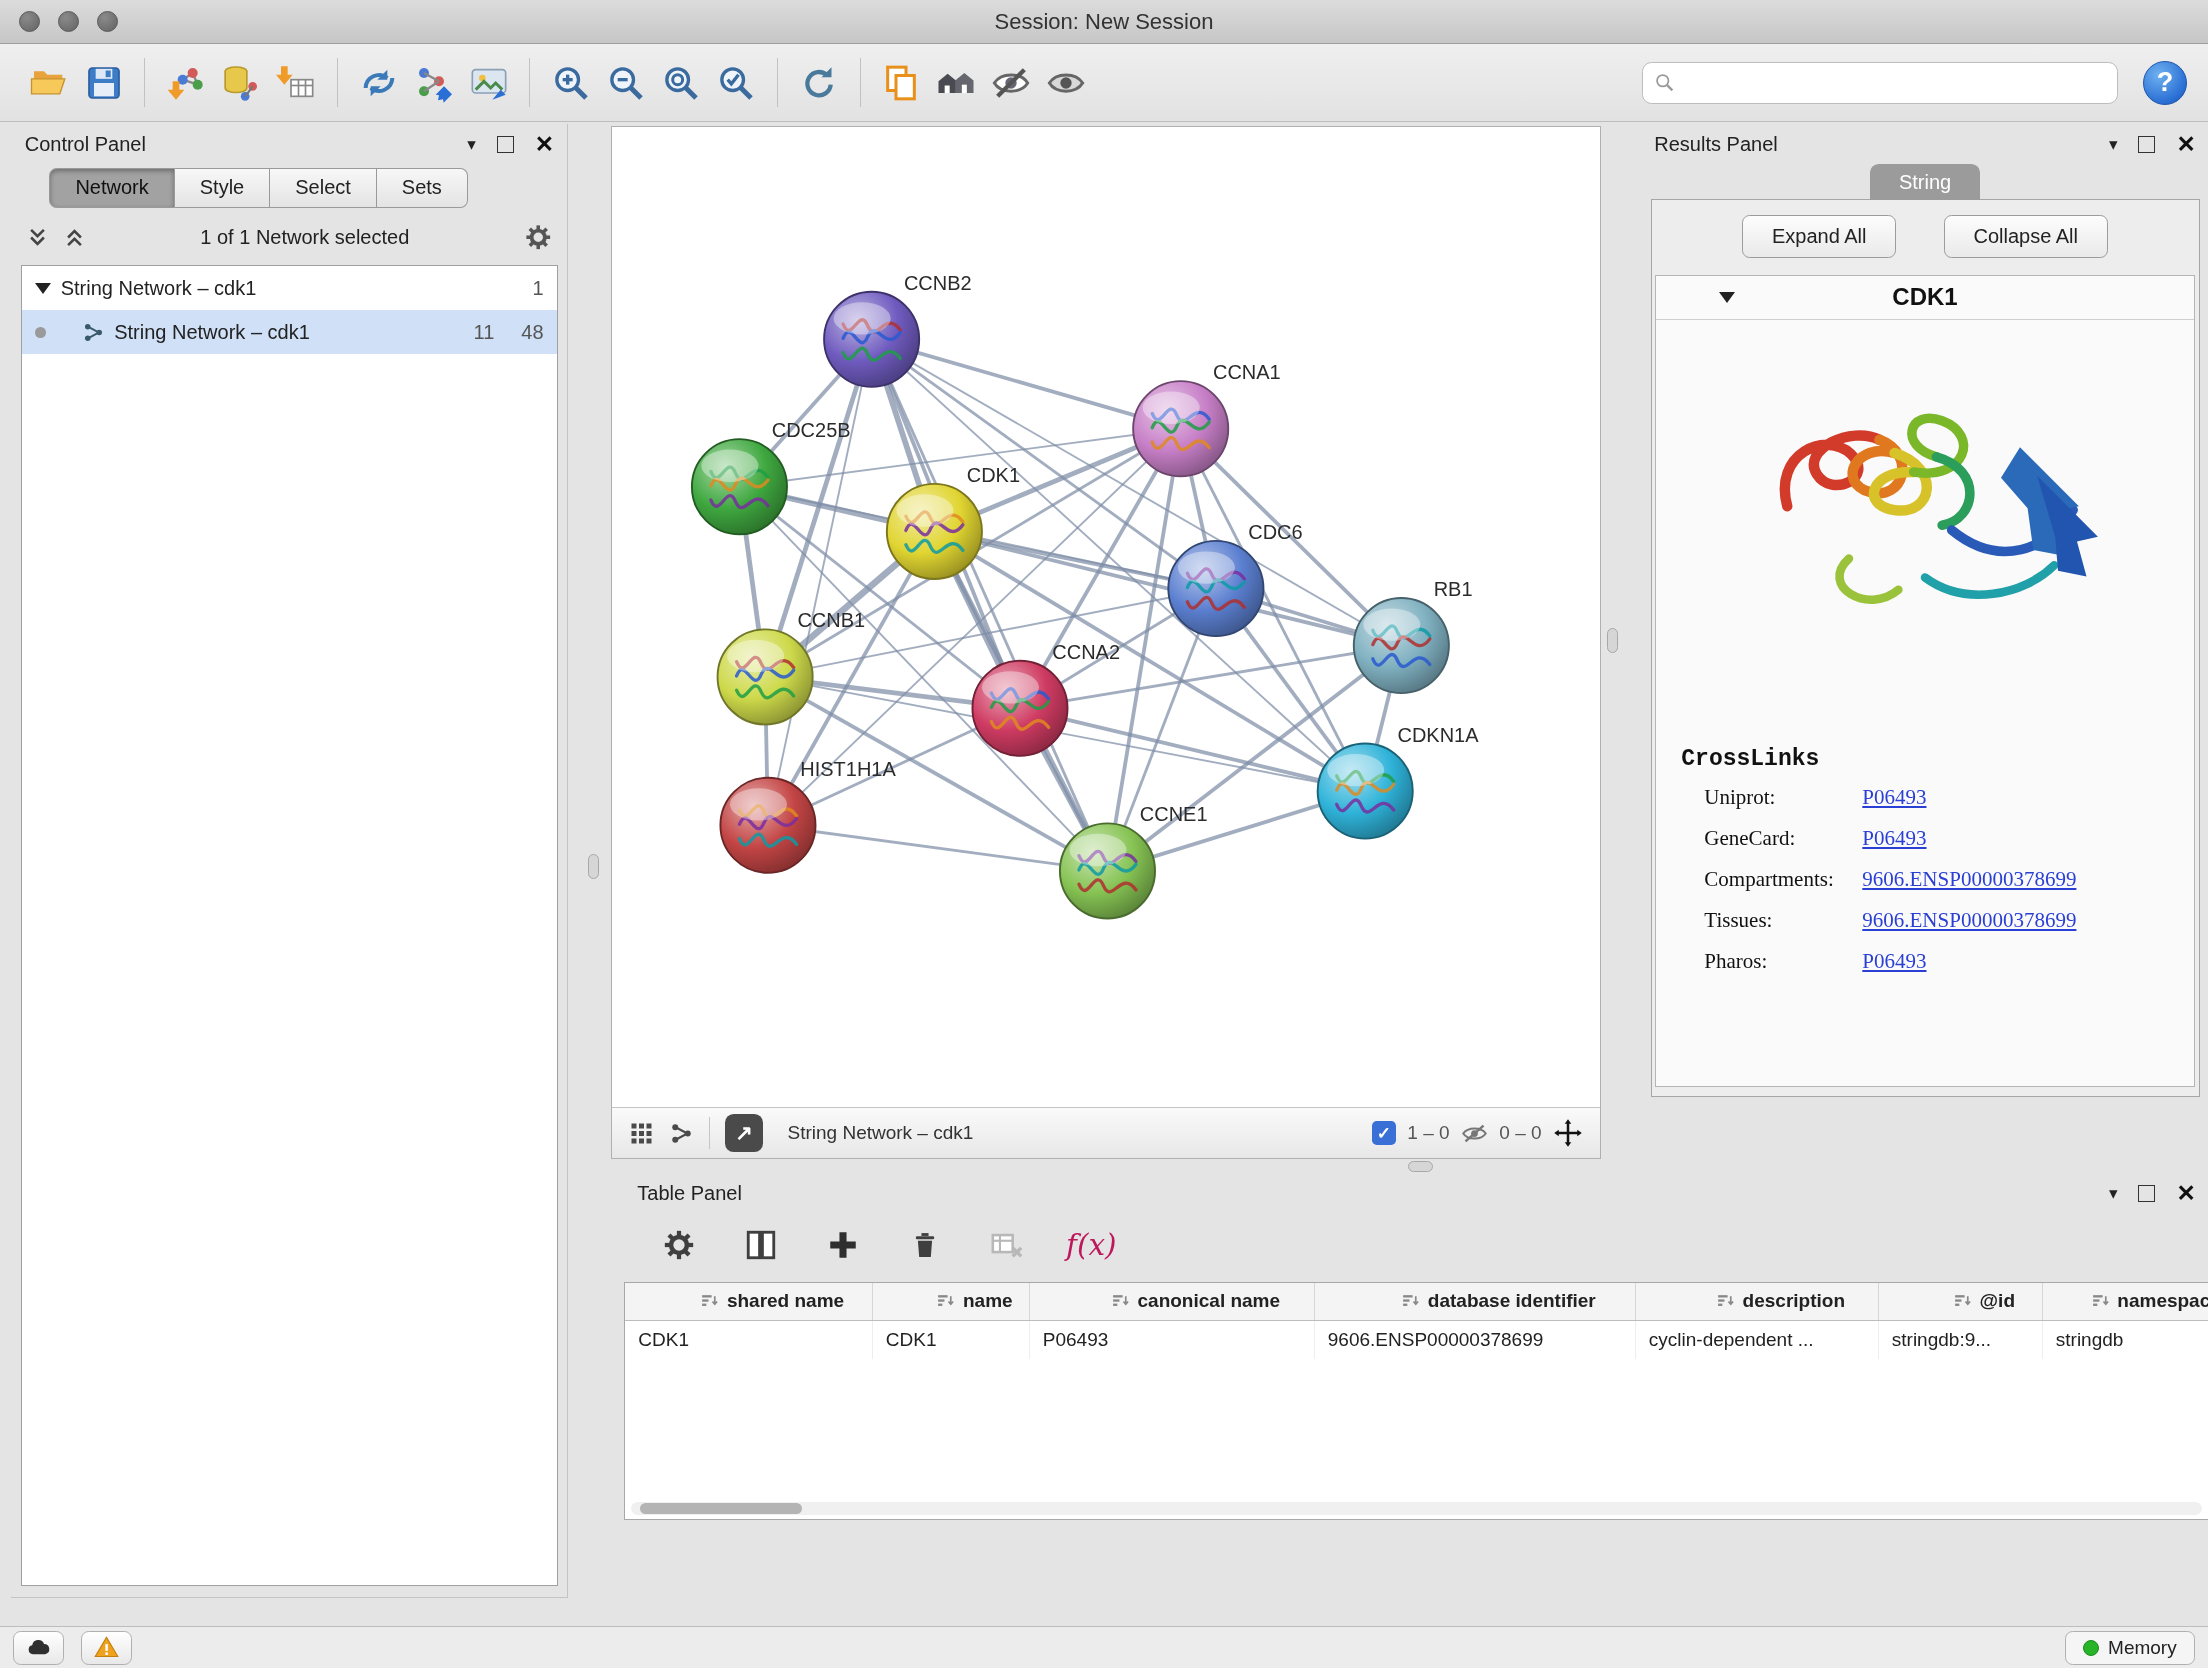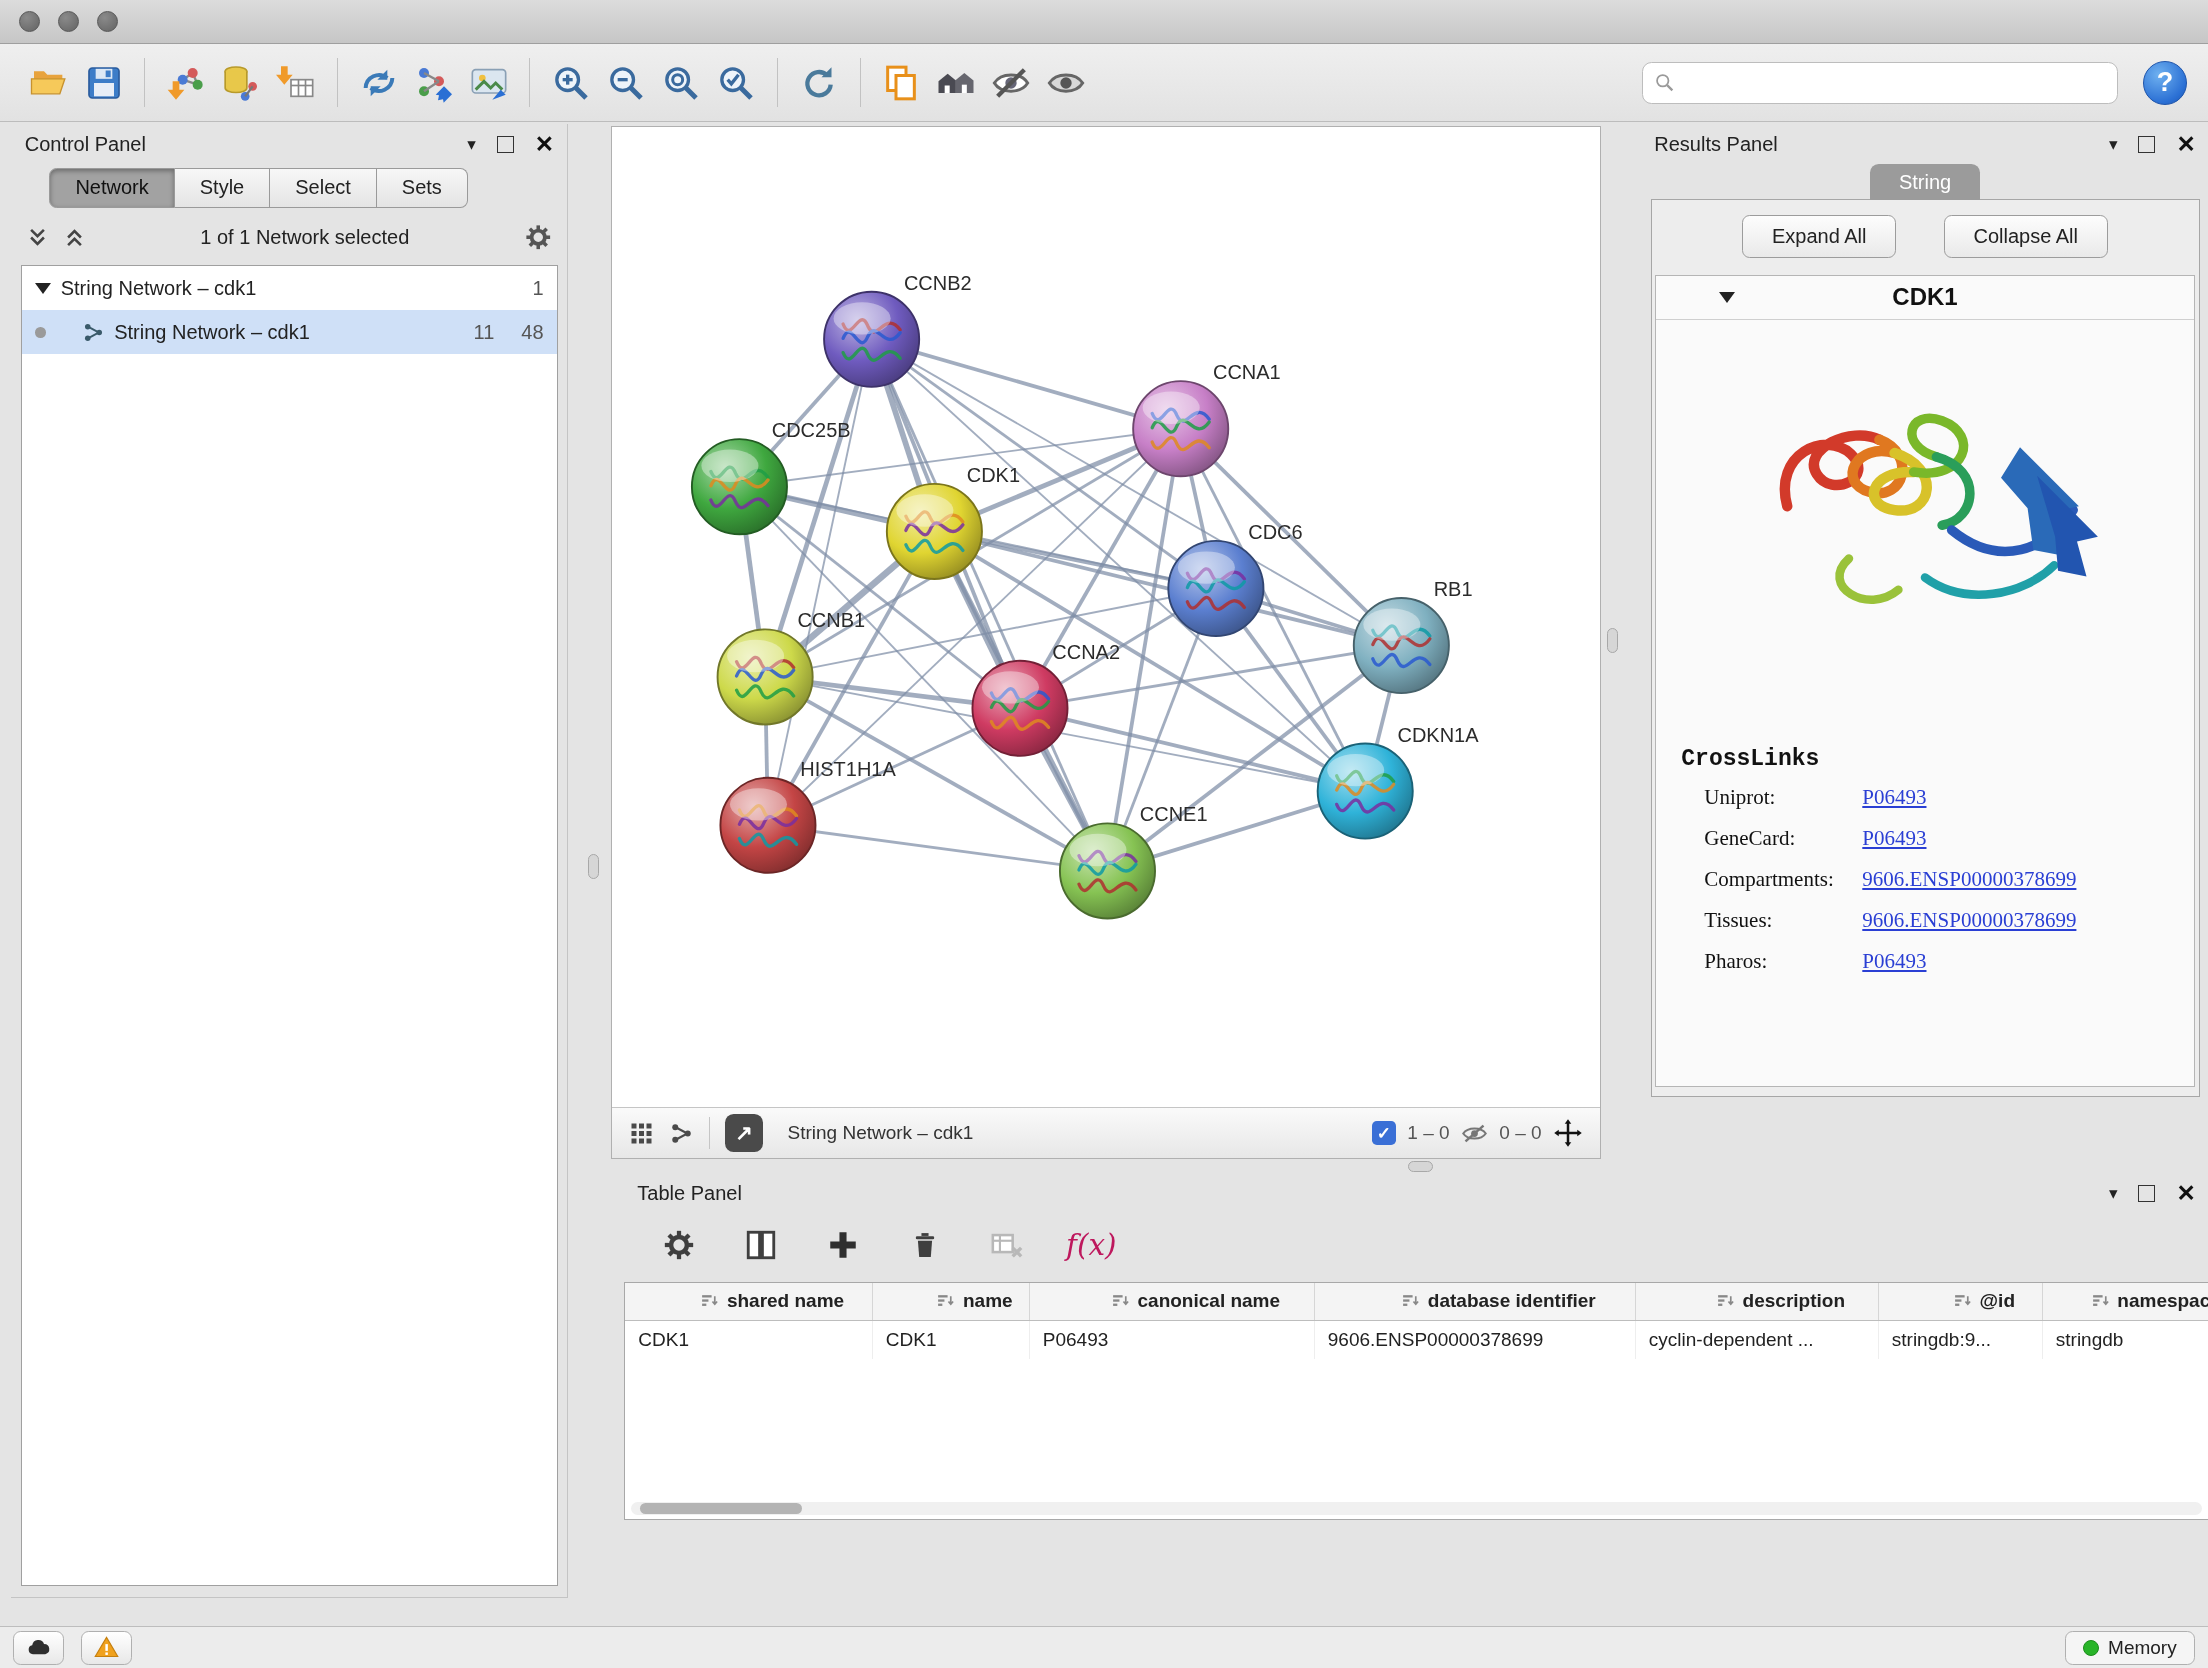--- a/index.html
+++ b/index.html
@@ -147,20 +147,21 @@
 </style>
 </head>
 <body>
 
 <div class="titlebar">
   <div class="traffic">
     <span class="light"></span>
     <span class="light"></span>
     <span class="light"></span>
   </div>
+  <div class="win-title">Session: New Session</div>
 </div>
 
 <div class="toolbar">
   <div class="tb-btn">
     <svg viewBox="0 0 24 24">
       <path d="M3 5h6l2 2h9v3H3z" fill="#e8a33d"></path>
       <path d="M1.5 9.5h20l-3 9h-17z" fill="#f6c95a" stroke="#c8922e" stroke-width="0.8"></path>
     </svg>
   </div>
   <div class="tb-btn">

